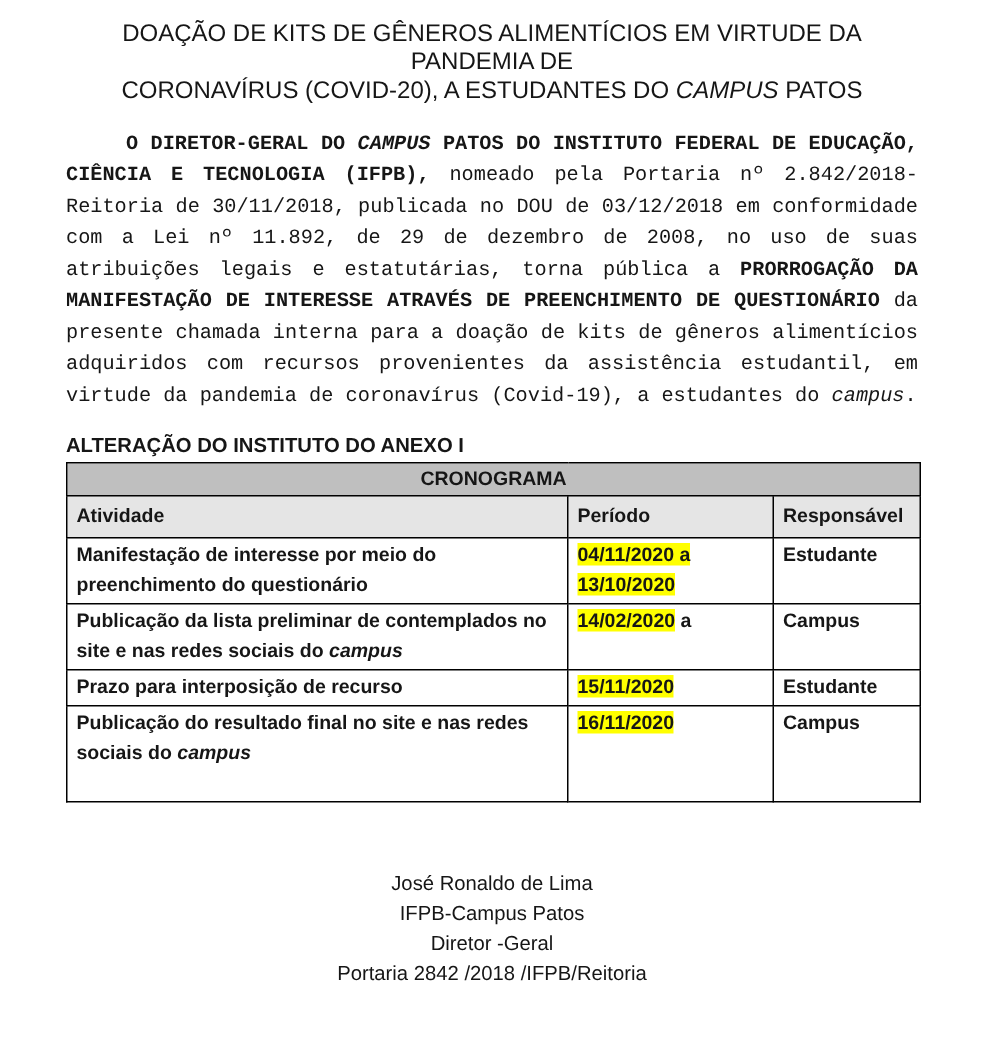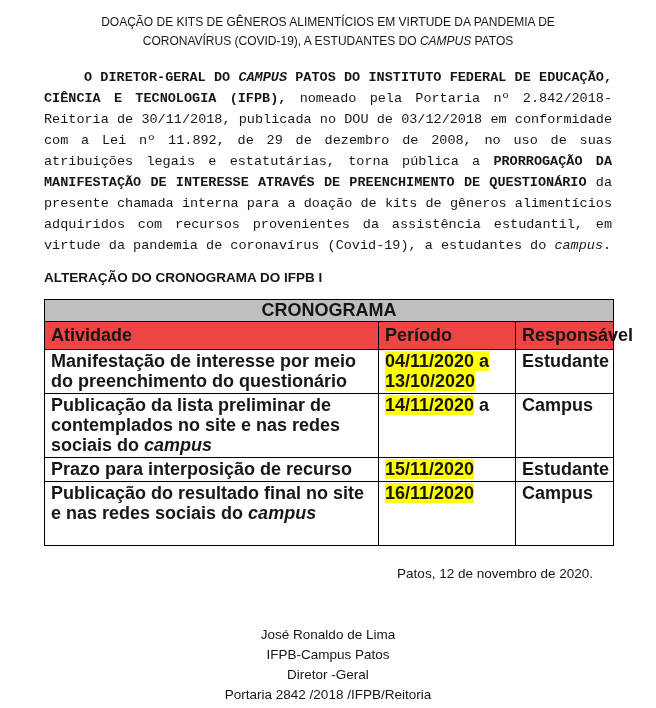--- a/index.html
+++ b/index.html
@@ -8,21 +8,21 @@
     width: 656px; height: 708px;
     font-family: "Liberation Sans", sans-serif;
     color: #161616;
     position: relative;
     overflow: hidden;
   }
   .page { padding: 13px 44px 0 44px; }
 
   .doc-title {
     text-align: center;
-    font-size: 12px;
+    font-size: 16px;
     line-height: 19px;
   }
   .it { font-style: italic; }
   .b  { font-weight: bold; }
 
   .hl-heading {
     margin-top: 15px;
     text-align: center;
     font-weight: bold;
     font-size: 14px;
@@ -39,42 +39,42 @@
     font-family: Liberation Mono, monospace;
   }
 
   .section-heading {
     margin-top: 14px;
     font-weight: bold;
     font-size: 13.5px;
   }
 
   table.cronograma {
-    margin-top: 14px;
+    margin-top: 4px;
     border-collapse: collapse;
     table-layout: fixed;
     width: 569px;
-    font-size: 18px;
+    font-size: 13px;
   }
   table.cronograma td, table.cronograma th {
     border: 1px solid #000;
     vertical-align: top;
     padding: 1px 6px 2px 6px;
     line-height: 20px;
     text-align: left;
     font-weight: bold;
   }
   .caption-cell {
     background: #bfbfbf;
     font-weight: bold !important;
     text-align: center !important;
     line-height: 18px !important;
   }
   th.col-head {
-    background: #ef4444;
+    background: #e5e5e5;
     font-weight: normal;
     padding-top: 3px !important;
     padding-bottom: 4px !important;
   }
 
   .date-line {
     margin-top: 20px;
     text-align: right;
     padding-right: 19px;
     font-size: 13.5px;
@@ -87,27 +87,27 @@
     line-height: 20px;
   }
 </style>
 </head>
 <body>
 
 <div class="page">
 
   <div class="doc-title">
     <div>DOAÇÃO DE KITS DE GÊNEROS ALIMENTÍCIOS EM VIRTUDE DA PANDEMIA DE</div>
-    <div><span>CORONAVÍRUS (COVID-19), A ESTUDANTES DO </span><span class="it">CAMPUS</span><span> PATOS</span></div>
+    <div><span>CORONAVÍRUS (COVID-20), A ESTUDANTES DO </span><span class="it">CAMPUS</span><span> PATOS</span></div>
   </div>
 
 
   <p class="body-par"><span class="b">O DIRETOR-GERAL DO </span><span class="b it">CAMPUS</span><span class="b"> PATOS DO INSTITUTO FEDERAL DE EDUCAÇÃO, CIÊNCIA E TECNOLOGIA (IFPB), </span><span>nomeado pela Portaria nº 2.842/2018-Reitoria de 30/11/2018, publicada no DOU de 03/12/2018 em conformidade com a Lei nº 11.892, de 29 de dezembro de 2008, no uso de suas atribuições legais e estatutárias, torna pública a </span><span class="b">PRORROGAÇÃO DA MANIFESTAÇÃO DE INTERESSE ATRAVÉS DE PREENCHIMENTO DE QUESTIONÁRIO</span><span> da presente chamada interna para a doação de kits de gêneros alimentícios adquiridos com recursos provenientes da assistência estudantil, em virtude da pandemia de coronavírus (Covid-19), a estudantes do </span><span class="it">campus</span><span>.</span></p>
 
-  <div class="section-heading">ALTERAÇÃO DO CRONOGRAMA DO IFPB I</div>
+  <div class="section-heading">ALTERAÇÃO DO INSTITUTO DO ANEXO I</div>
 
   <table class="cronograma">
     <colgroup>
       <col style="width:334px">
       <col style="width:137px">
       <col style="width:98px">
     </colgroup>
     <tbody>
       <tr>
         <td colspan="3" class="caption-cell">CRONOGRAMA</td>
@@ -119,39 +119,38 @@
       </tr>
 
       <tr>
         <td><span>Manifestação de interesse por meio do preenchimento do questionário</span><span class="it"></span></td>
         <td><span class="hl">04/11/2020 a</span><span></span><div><span class="hl">13/10/2020</span></div></td>
         <td>Estudante</td>
       </tr>
 
       <tr>
         <td><span>Publicação da lista preliminar de contemplados no site e nas redes sociais do </span><span class="it">campus</span></td>
-        <td><span class="hl">14/11/2020</span><span> a</span><div><span class="hl"></span></div></td>
+        <td><span class="hl">14/02/2020</span><span> a</span><div><span class="hl"></span></div></td>
         <td>Campus</td>
       </tr>
 
       <tr>
         <td><span>Prazo para interposição de recurso</span><span class="it"></span></td>
         <td><span class="hl">15/11/2020</span><span></span><div><span class="hl"></span></div></td>
         <td>Estudante</td>
       </tr>
 
       <tr>
         <td><span>Publicação do resultado final no site e nas redes sociais do </span><span class="it">campus</span><div style="height:20px"></div></td>
         <td><span class="hl">16/11/2020</span><span></span><div><span class="hl"></span></div></td>
         <td>Campus</td>
       </tr>
     </tbody>
   </table>
 
-  <div class="date-line">Patos, 12 de novembro de 2020.</div>
 
   <div class="signature">
     <div>José Ronaldo de Lima</div>
     <div>IFPB-Campus Patos</div>
     <div>Diretor -Geral</div>
     <div>Portaria 2842 /2018 /IFPB/Reitoria</div>
   </div>
 
 </div>
 

